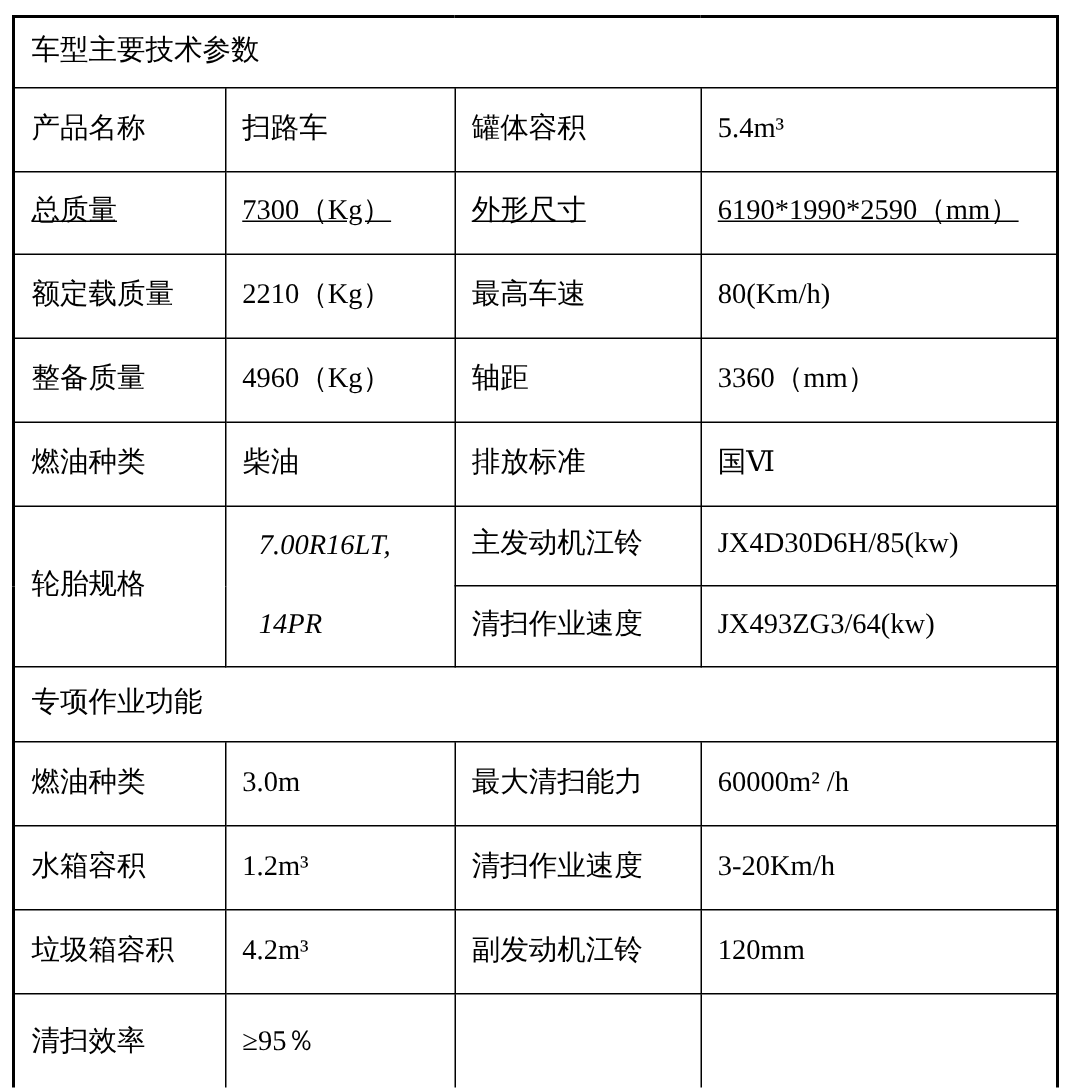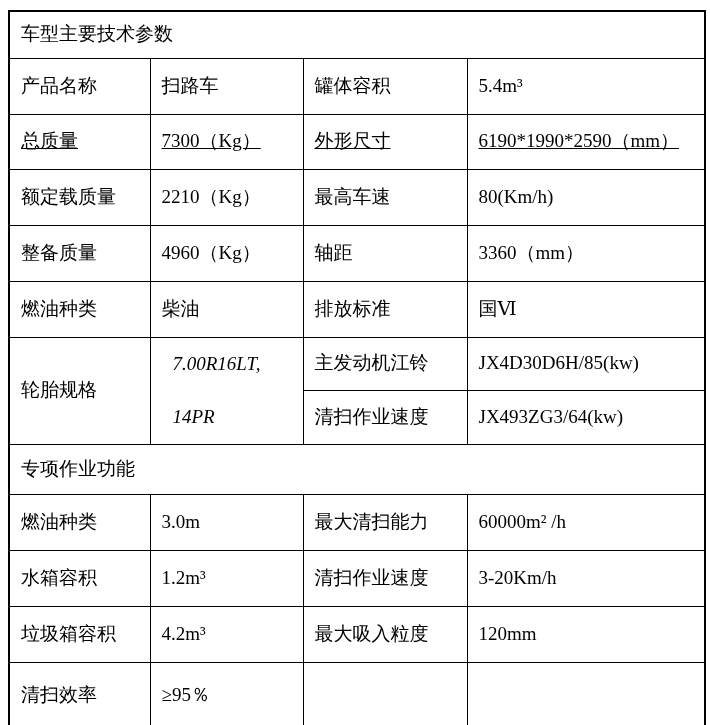--- a/index.html
+++ b/index.html
@@ -119,21 +119,21 @@
   </tr>
   <tr class="r-std">
     <td>水箱容积</td>
     <td>1.2m³</td>
     <td>清扫作业速度</td>
     <td>3-20Km/h</td>
   </tr>
   <tr class="r-std">
     <td>垃圾箱容积</td>
     <td>4.2m³</td>
-    <td>最大吸入粒度</td>
+    <td>副发动机江铃</td>
     <td>120mm</td>
   </tr>
   <tr class="r-last">
     <td>清扫效率</td>
     <td>≥95％</td>
     <td></td>
     <td></td>
   </tr>
 </tbody>
   </table>

